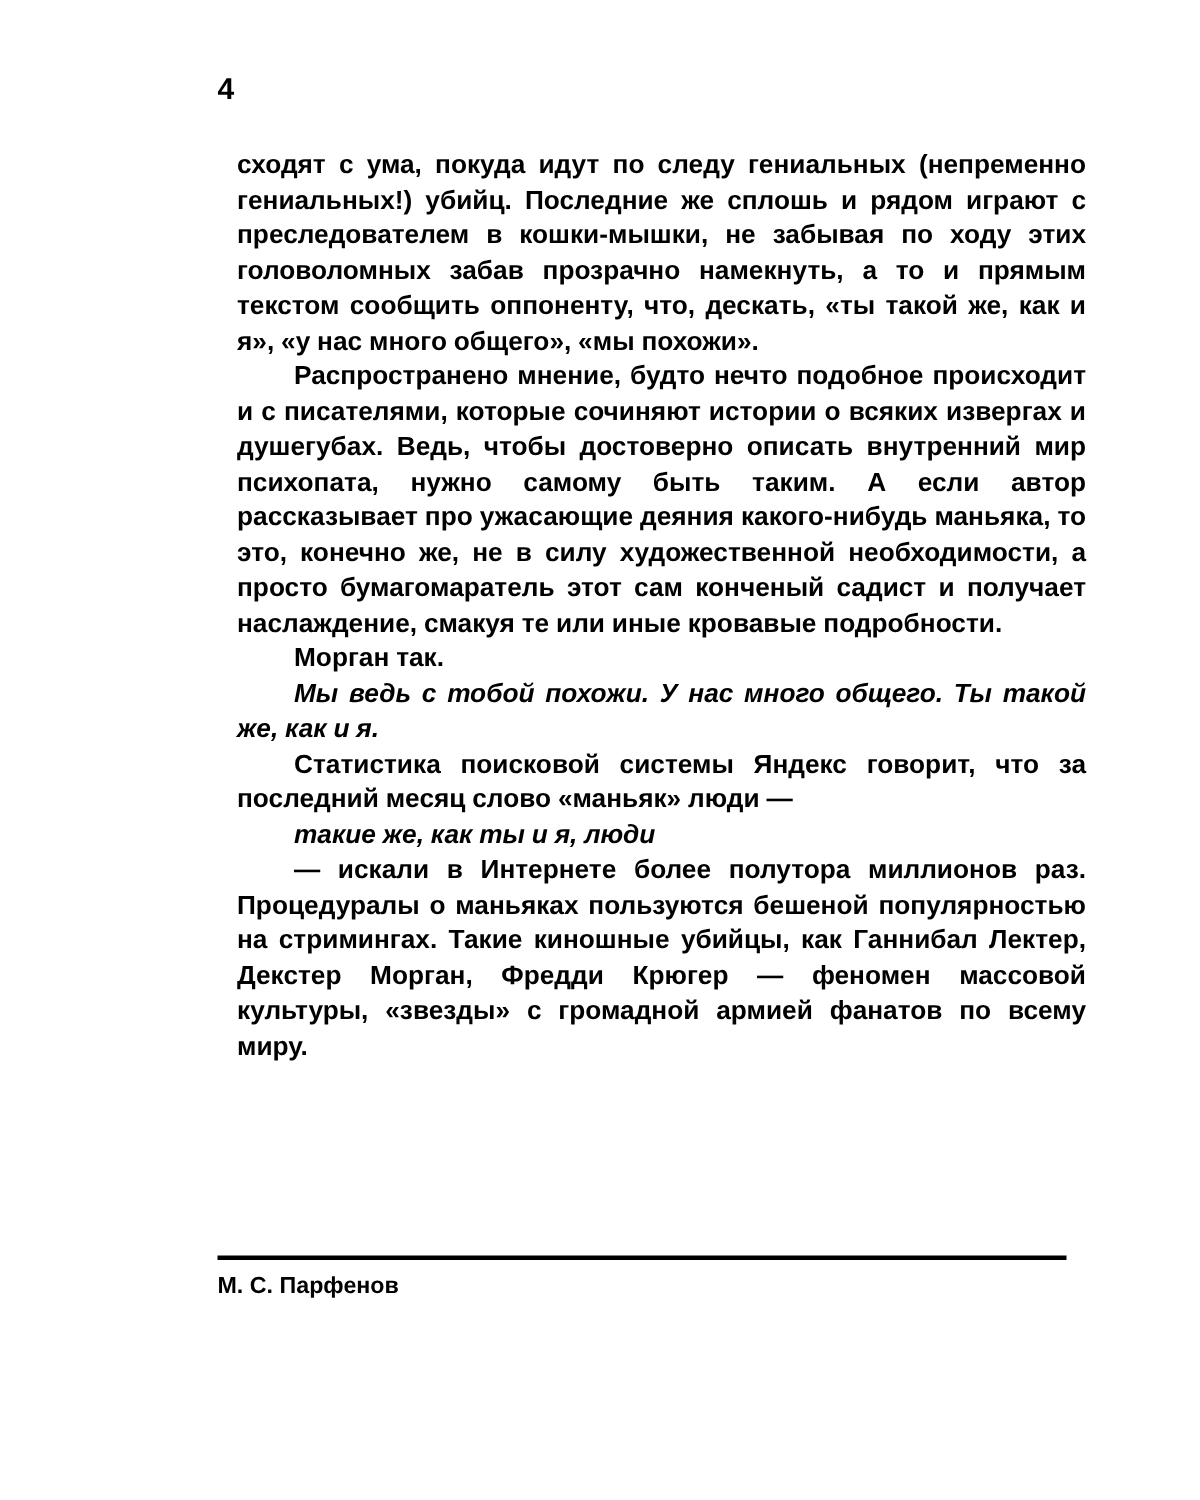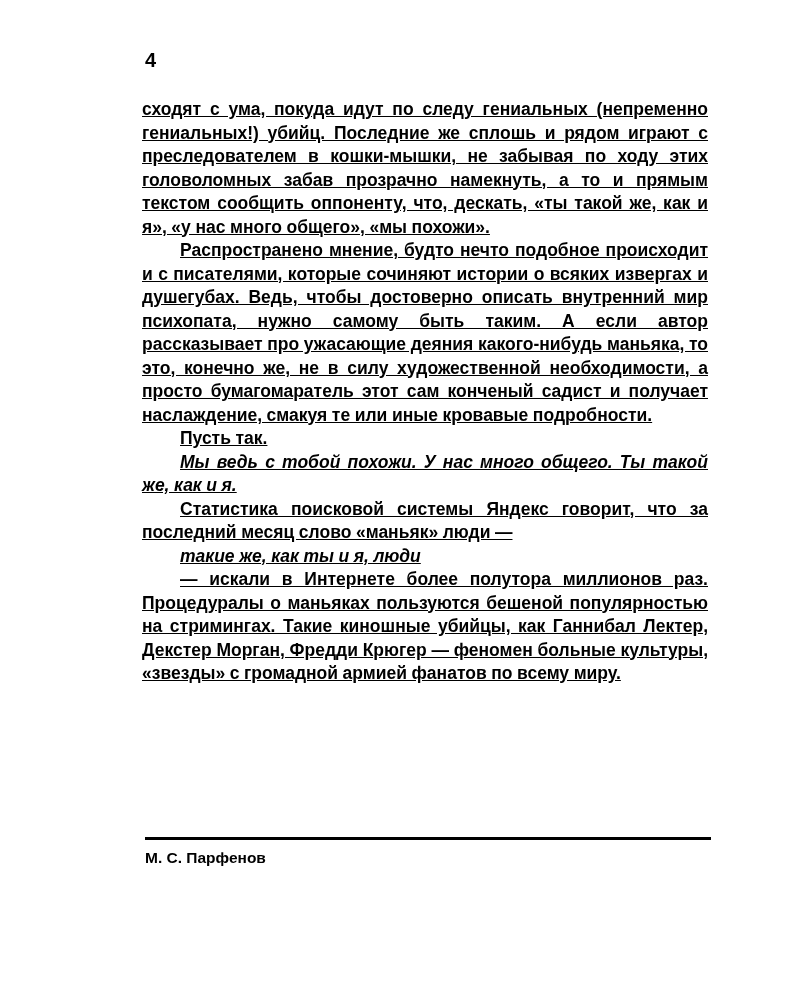--- a/index.html
+++ b/index.html
@@ -19,24 +19,23 @@
   .page-number {
     position: absolute;
     left: 145px;
     top: 50px;
     font-size: 20px;
     font-weight: bold;
     line-height: 20px;
   }
   .text-column {
     position: absolute;
-    left: 142px;
+    left: 158px;
     top: 98px;
     width: 566px;
-    text-decoration: underline;
   }
   .para {
     margin: 0;
     font-size: 17.5px;
     font-weight: bold;
     line-height: 23.5px;
     text-align: justify;
     hyphens: auto;
     -webkit-hyphens: auto;
     word-spacing: -0.3px;
@@ -71,30 +70,30 @@
 
   <div class="page-number">4</div>
 
   <div class="text-column">
 
     <p class="para"><span>сходят с ума, покуда идут по следу гениальных (непременно гениальных!) убийц. Последние же сплошь и рядом играют с преследователем в кошки-мышки, не забывая по ходу этих головоломных забав прозрачно намекнуть, а то и прямым текстом сообщить оппоненту, что, дескать, «ты такой же, как и я», «у нас много общего», «мы похожи».</span></p>
 
     <p class="para indent"><span>Распространено мнение, будто нечто подобное происходит и с писателями, которые сочиняют истории о всяких извергах и душегубах. Ведь, чтобы достоверно описать внутренний мир психопата, нужно самому быть таким. А если автор рассказывает про ужасающие деяния какого-нибудь маньяка, то это, конечно же, не в силу художественной необходимости, а просто бумагомаратель этот сам конченый садист и получает наслаждение, смакуя те или иные кровавые подробности.</span></p>
 
 
-    <p class="para indent"><span>Пусть так.</span></p>
+    <p class="para indent"><span>Морган так.</span></p>
 
 
     <p class="para indent"><em>Мы ведь с тобой похожи. У нас много общего. Ты такой же, как и я.</em></p>
 
     <p class="para indent"><span>Статистика поисковой системы Яндекс говорит, что за последний месяц слово «маньяк» люди —</span></p>
 
     <p class="para indent"><em>такие же, как ты и я, люди</em></p>
 
-    <p class="para indent"><span>— искали в Интернете более полутора миллионов раз. Процедуралы о маньяках пользуются бешеной популярностью на стримингах. Такие киношные убийцы, как Ганнибал Лектер, Декстер Морган, Фредди Крюгер — феномен больные культуры, «звезды» с громадной армией фанатов по всему миру.</span></p>
+    <p class="para indent"><span>— искали в Интернете более полутора миллионов раз. Процедуралы о маньяках пользуются бешеной популярностью на стримингах. Такие киношные убийцы, как Ганнибал Лектер, Декстер Морган, Фредди Крюгер — феномен массовой культуры, «звезды» с громадной армией фанатов по всему миру.</span></p>
 
   </div>
 
   <div class="page-footer">
     <div class="footer-rule"></div>
     <div class="footer-author">М. С. Парфенов</div>
   </div>
 
 </div>
 

